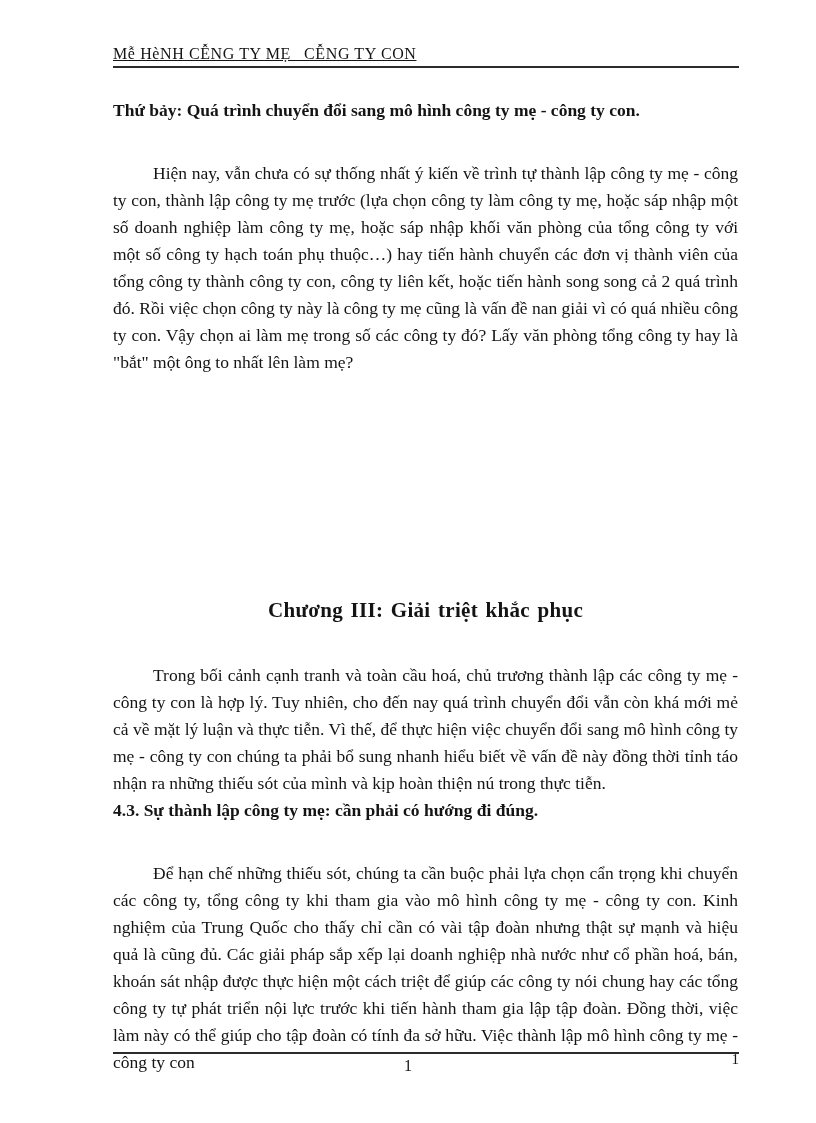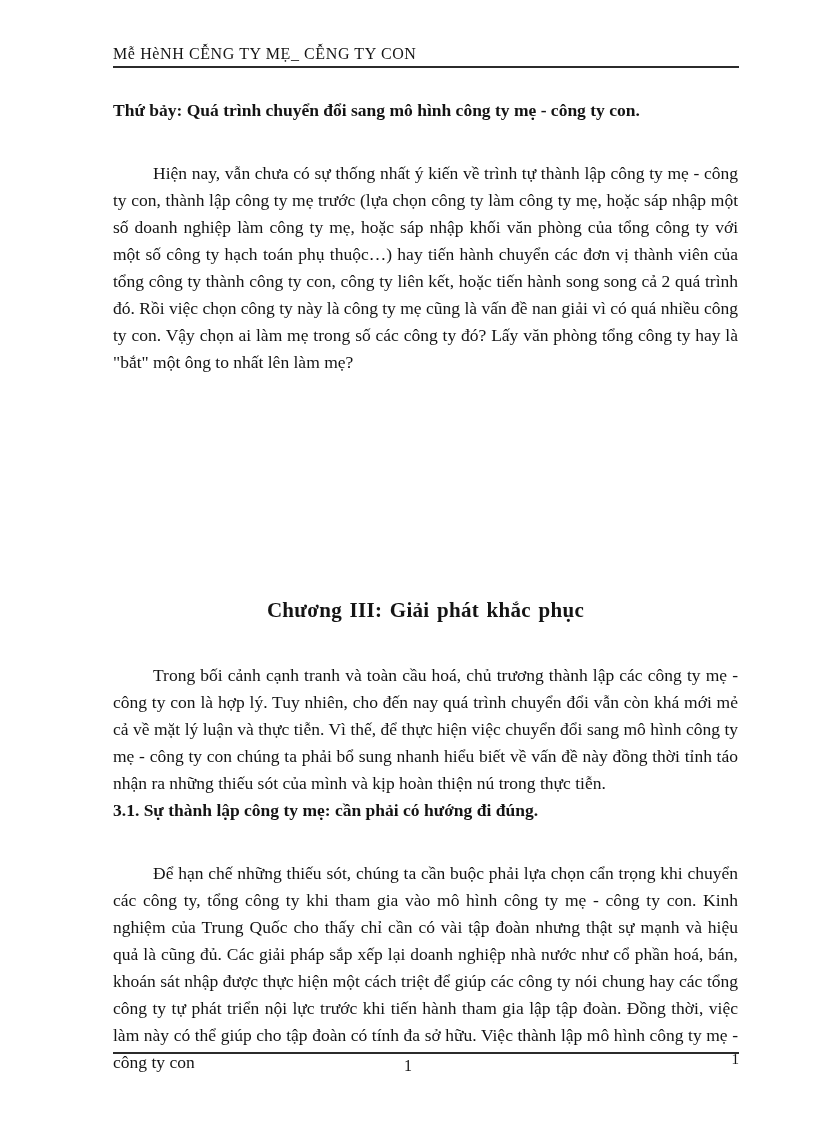--- a/index.html
+++ b/index.html
@@ -22,20 +22,21 @@
     top: 44px;
     left: 113px;
     width: 626px;
     border-bottom: 2px solid #2b2b2b;
     padding-bottom: 2px;
     font-size: 16px;
     line-height: 20px;
     white-space: nowrap;
   }
   .header-title {
+    text-decoration: underline;
     letter-spacing: 0.6px;
     margin-top: 26px;
   }
   
   .body-text {
     position: absolute;
     top: 97px;
     left: 113px;
     width: 625px;
     font-size: 17.5px;
@@ -94,23 +95,23 @@
 
 <div class="page">
 
   <div class="header">
     <span class="header-title">Mễ HèNH CỄNG TY MẸ_ CỄNG TY CON</span>
   </div>
 
   <div class="body-text">
     <p class="bold-line">Thứ bảy: Quá trình chuyển đổi sang mô hình công ty mẹ - công ty con.</p>
     <p class="para indent">Hiện nay, vẫn chưa có sự thống nhất ý kiến về trình tự thành lập công ty mẹ - công ty con, thành lập công ty mẹ trước (lựa chọn công ty làm công ty mẹ, hoặc sáp nhập một số doanh nghiệp làm công ty mẹ, hoặc sáp nhập khối văn phòng của tổng công ty với một số công ty hạch toán phụ thuộc…) hay tiến hành chuyển các đơn vị thành viên của tổng công ty thành công ty con, công ty liên kết, hoặc tiến hành song song cả 2 quá trình đó. Rồi việc chọn công ty này là công ty mẹ cũng là vấn đề nan giải vì có quá nhiều công ty con. Vậy chọn ai làm mẹ trong số các công ty đó? Lấy văn phòng tổng công ty hay là "bắt" một ông to nhất lên làm mẹ?</p>
-    <h2 class="chapter">Chương III: Giải phát khắc phục</h2>
+    <h2 class="chapter">Chương III: Giải triệt khắc phục</h2>
     <p class="para indent">Trong bối cảnh cạnh tranh và toàn cầu hoá, chủ trương thành lập các công ty mẹ - công ty con là hợp lý. Tuy nhiên, cho đến nay quá trình chuyển đổi vẫn còn khá mới mẻ cả về mặt lý luận và thực tiễn. Vì thế, để thực hiện việc chuyển đổi sang mô hình công ty mẹ - công ty con chúng ta phải bổ sung nhanh hiểu biết về vấn đề này đồng thời tỉnh táo nhận ra những thiếu sót của mình và kịp hoàn thiện nú trong thực tiễn.</p>
-    <p class="bold-line">3.1. Sự thành lập công ty mẹ: cần phải có hướng đi đúng.</p>
+    <p class="bold-line">4.3. Sự thành lập công ty mẹ: cần phải có hướng đi đúng.</p>
     <p class="para indent">Để hạn chế những thiếu sót, chúng ta cần buộc phải lựa chọn cẩn trọng khi chuyển các công ty, tổng công ty khi tham gia vào mô hình công ty mẹ - công ty con. Kinh nghiệm của Trung Quốc cho thấy chỉ cần có vài tập đoàn nhưng thật sự mạnh và hiệu quả là cũng đủ. Các giải pháp sắp xếp lại doanh nghiệp nhà nước như cổ phần hoá, bán, khoán sát nhập được thực hiện một cách triệt để giúp các công ty nói chung hay các tổng công ty tự phát triển nội lực trước khi tiến hành tham gia lập tập đoàn. Đồng thời, việc làm này có thể giúp cho tập đoàn có tính đa sở hữu. Việc thành lập mô hình công ty mẹ - công ty con</p>
   </div>
 
   <div class="footer-line"></div>
   <div class="footnote-ref">1</div>
   <div class="page-number">1</div>
 
 </div>
 
 </body></html>

